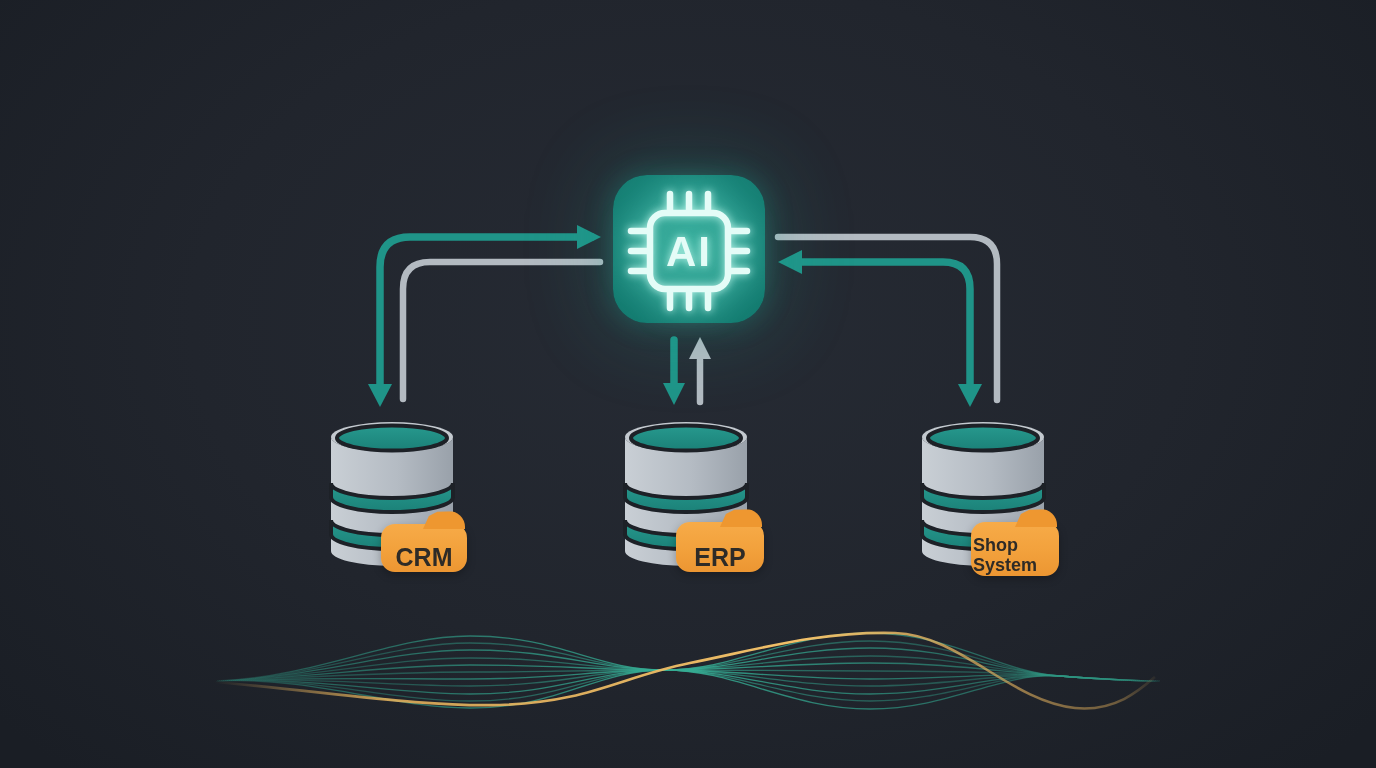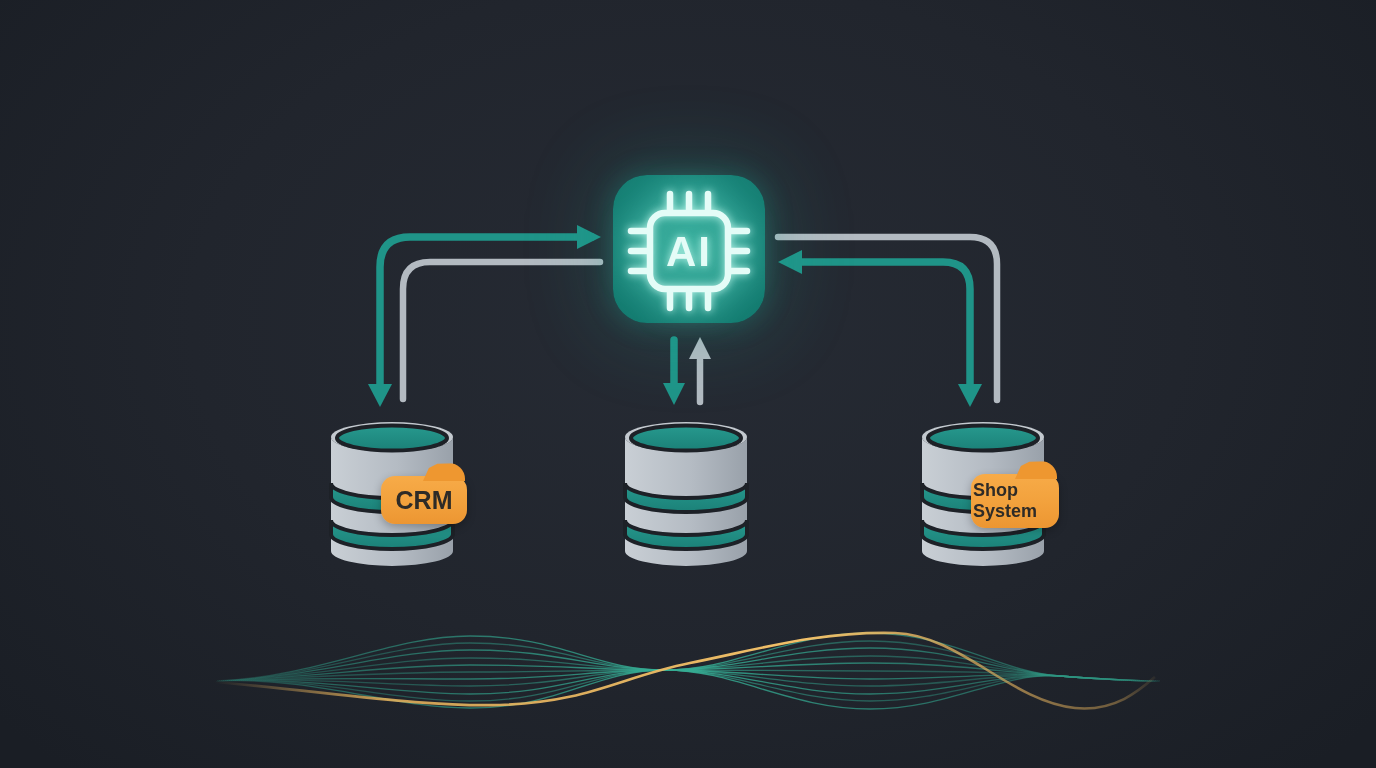--- a/index.html
+++ b/index.html
@@ -26,23 +26,24 @@
   
   .db{position:absolute;width:128px;height:148px;}
   .db-crm{left:328px;top:421px;}
   .db-erp{left:622px;top:421px;}
   .db-shop{left:919px;top:421px;}
   
   .tag{
     position:absolute;
     background:linear-gradient(180deg,#f7ab48 0%,#f2a13c 55%,#ec9632 100%);
     border-radius:14px;
-    display:flex;align-items:center;justify-content:center;
+    display:flex;align-items:flex-end;justify-content:center;
     color:#2e2b27;font-weight:bold;
     box-shadow:0 3px 8px rgba(0,0,0,0.25);
+    margin-top:48px;
   }
   .tag .fold{
     position:absolute;top:-13px;right:2px;width:42px;height:18px;
     background:#ee9730;
     border-radius:4px 16px 0 0;
     clip-path:polygon(0 100%, 14% 28%, 34% 4%, 100% 0, 100% 100%);
   }
   .tag-crm{left:381px;top:476px;width:86px;height:48px;font-size:25px;}
   .tag-erp{left:676px;top:474px;width:88px;height:50px;font-size:25px;}
   .tag-shop{
@@ -173,18 +174,22 @@
     <use href="#db-icon"></use>
   </svg>
   <svg class="db db-shop" viewBox="0 0 128 148">
     <use href="#db-icon"></use>
   </svg>
 
   <div class="tag tag-crm">
     <span class="fold"></span>
     <span class="tag-text">CRM</span>
   </div>
+  <div class="tag tag-erp">
+    <span class="fold"></span>
+    <span class="tag-text">ERP</span>
+  </div>
   <div class="tag tag-shop">
     <span class="fold"></span>
     <span class="tag-text">Shop System</span>
   </div>
 
 </div>
 
 </body></html>

